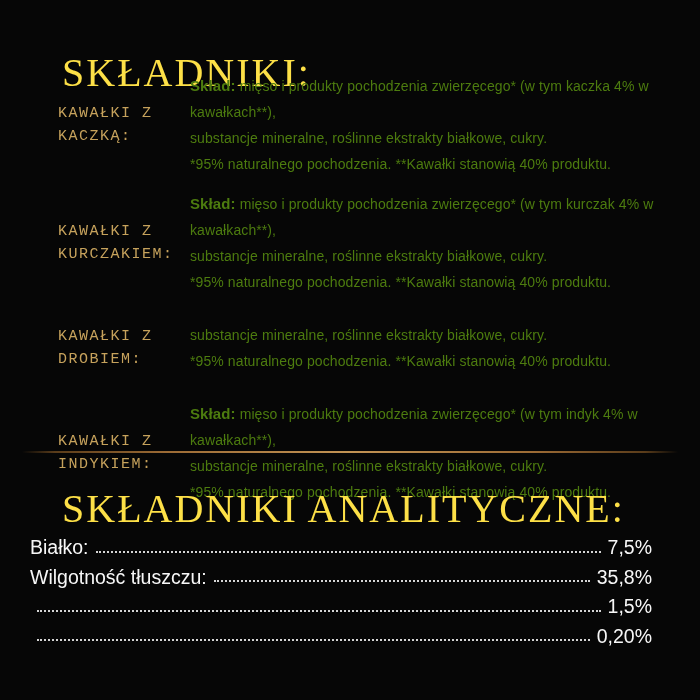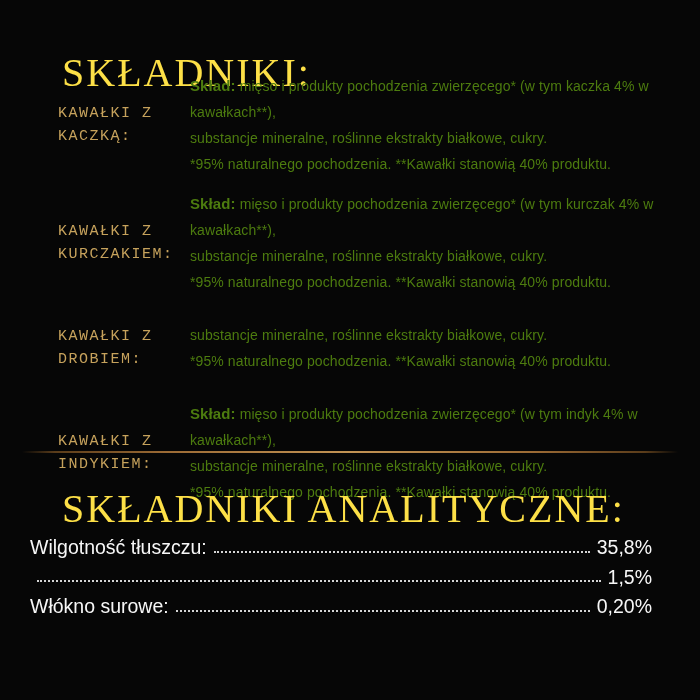--- a/index.html
+++ b/index.html
@@ -162,32 +162,36 @@
   </div>
 
 </div>
 
 <div class="divider"></div>
 
 <h2 class="section-title" id="analytical-title">SKŁADNIKI ANALITYCZNE:</h2>
 
 <div class="analytical-table">
 
+  <div class="analytical-row">
+    <span class="row-label">Białko:</span>
+    <span class="leader"></span>
+    <span class="row-value">7,5%</span>
+  </div>
 
   <div class="analytical-row">
     <span class="row-label">Wilgotność tłuszczu:</span>
     <span class="leader"></span>
     <span class="row-value">35,8%</span>
   </div>
 
   <div class="analytical-row">
     <span class="leader"></span>
     <span class="row-value">1,5%</span>
   </div>
 
   <div class="analytical-row">
-    <span class="row-label">Włókno surowe:</span>
     <span class="leader"></span>
     <span class="row-value">0,20%</span>
   </div>
 
 
 </div>
 
 </body></html>

